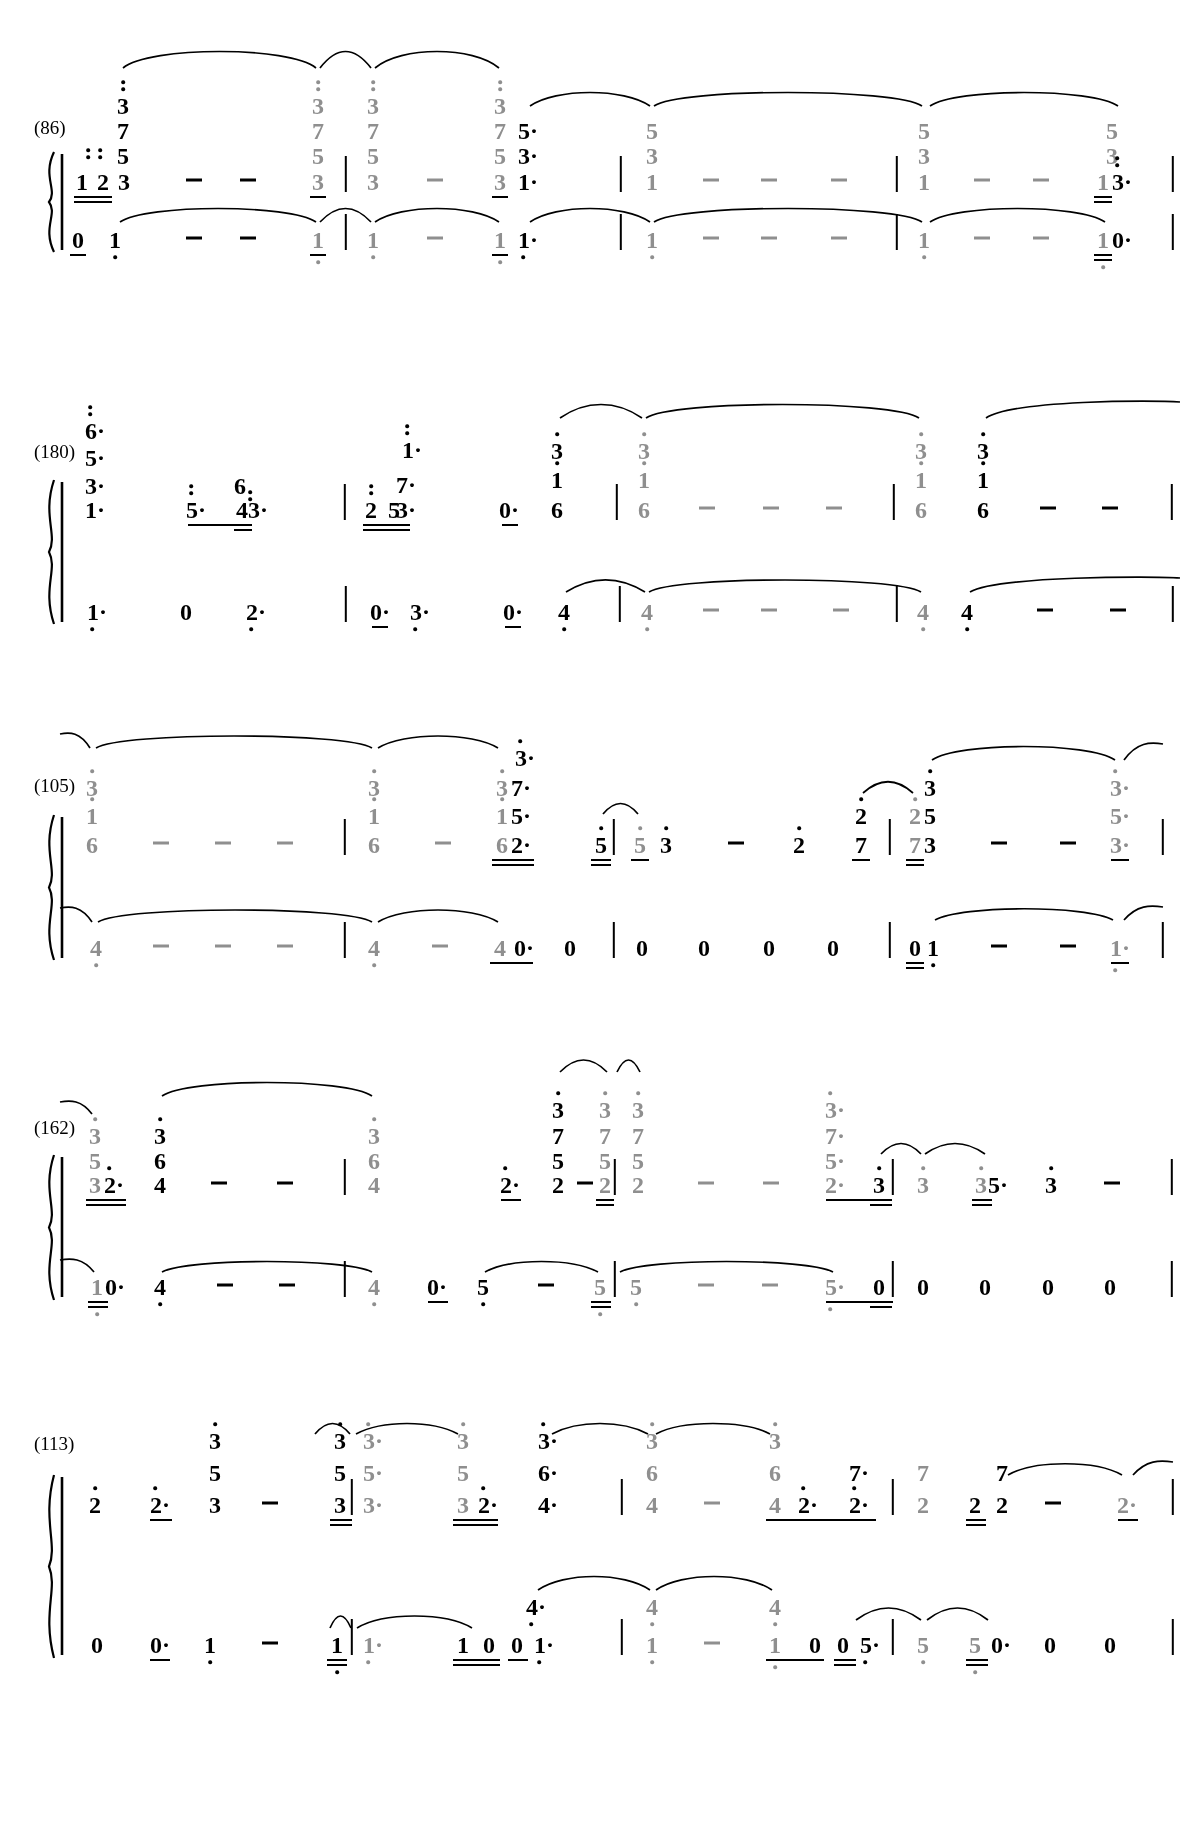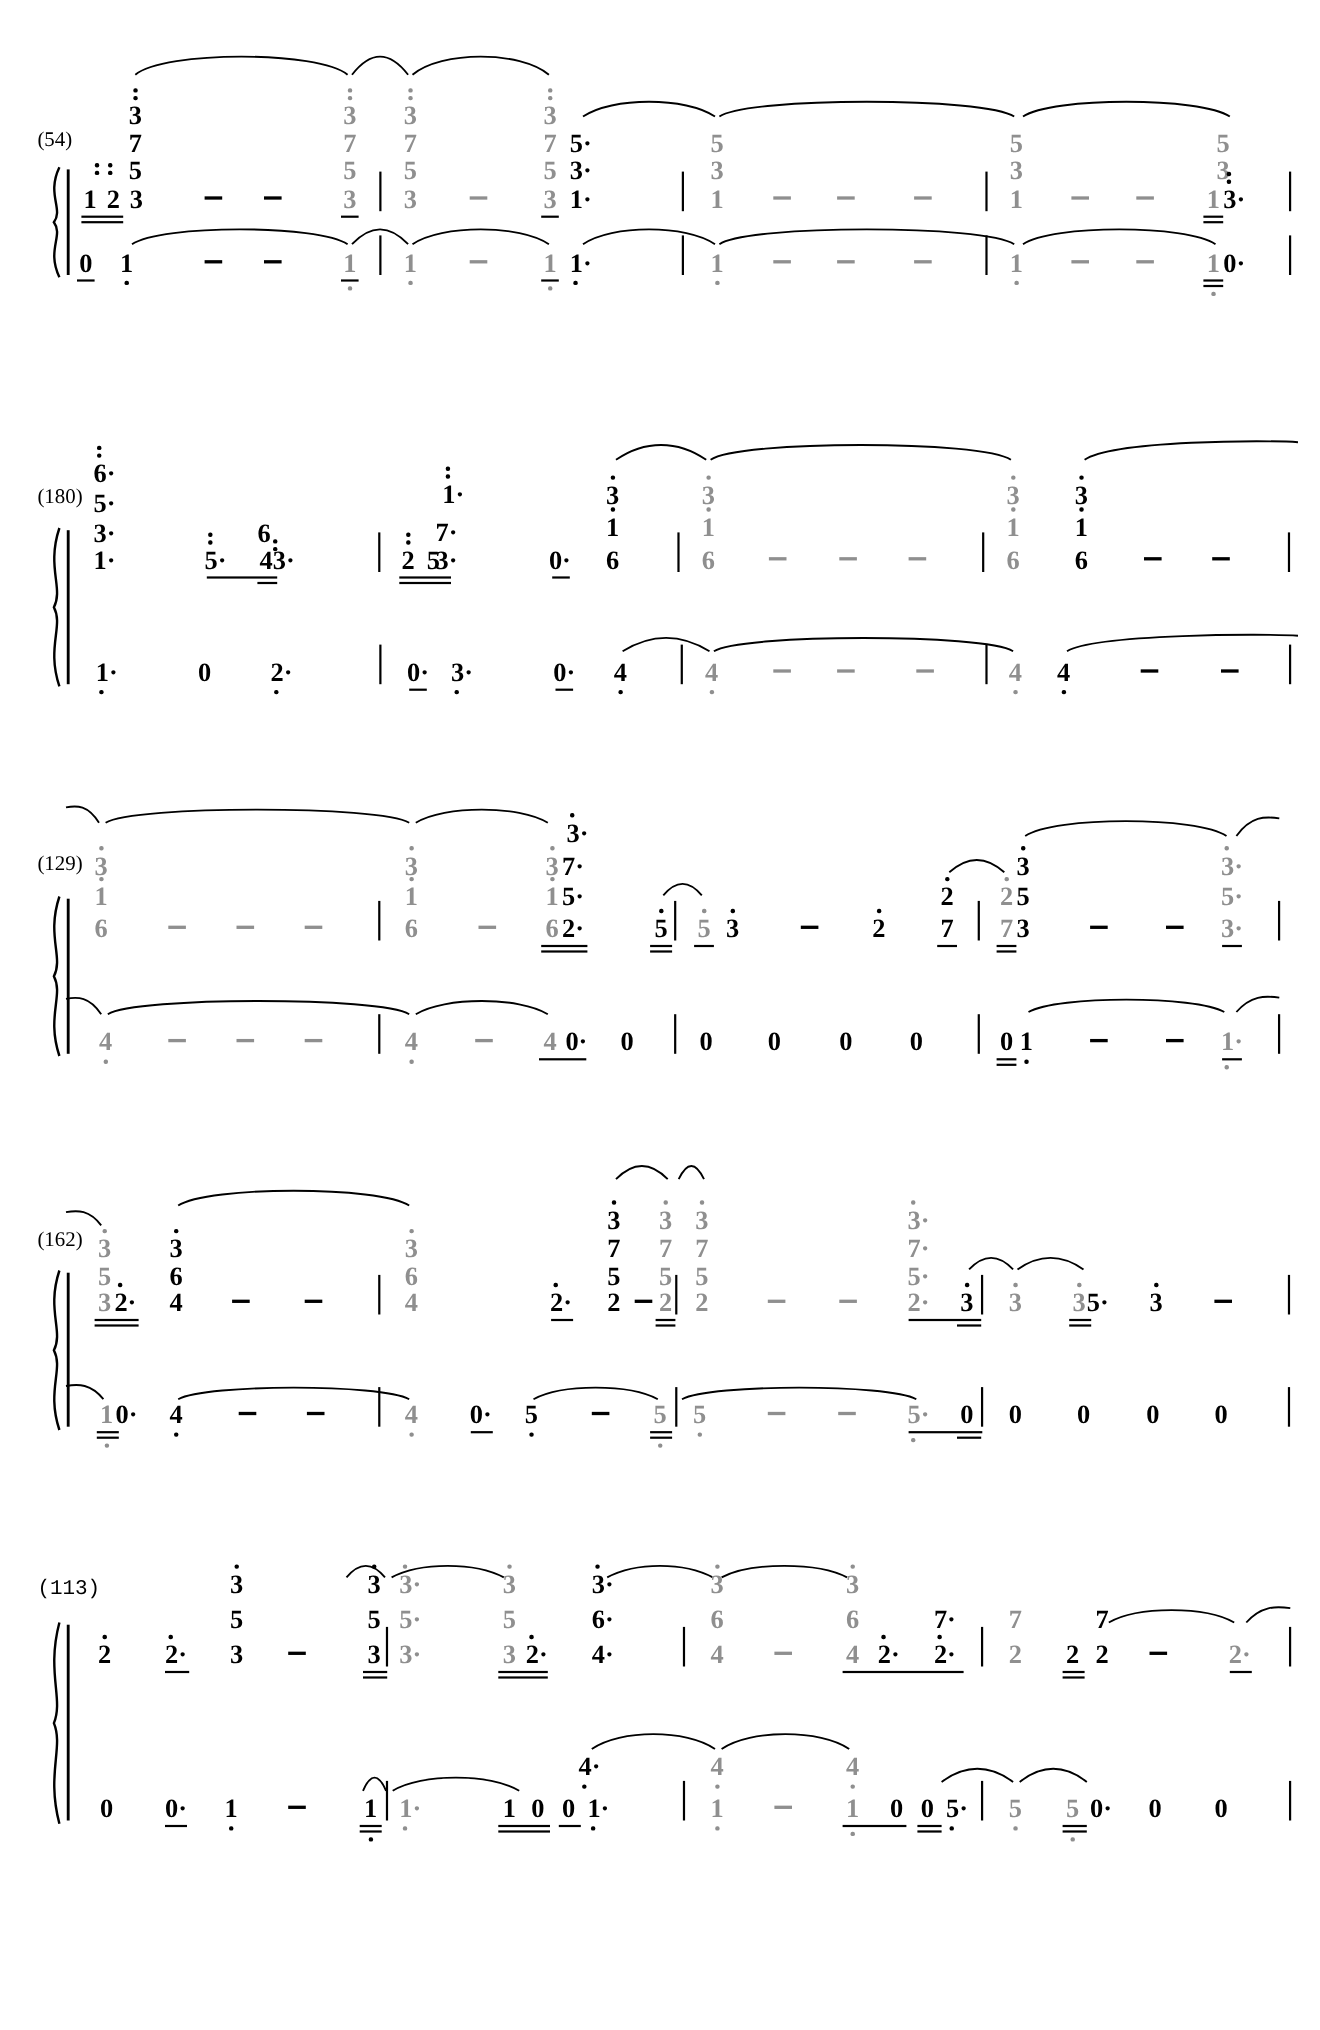--- a/index.html
+++ b/index.html
@@ -77,21 +77,21 @@
       <path d="M 1008 1475 C 1034 1460, 1096 1460, 1122 1475" fill="none" stroke="#000000" stroke-width="1.7"></path>
       <path d="M 1133 1475 C 1146.3333333333333 1460, 1159.6666666666667 1460, 1173 1462" fill="none" stroke="#000000" stroke-width="1.7"></path>
       <path d="M 330 1628 C 337 1612, 344 1612, 351 1628" fill="none" stroke="#000000" stroke-width="1.7"></path>
       <path d="M 357 1628 C 383 1612, 446 1612, 472 1628" fill="none" stroke="#000000" stroke-width="1.7"></path>
       <path d="M 538 1590 C 564 1572, 624 1572, 650 1590" fill="none" stroke="#000000" stroke-width="1.7"></path>
       <path d="M 656 1590 C 682 1572, 746 1572, 772 1590" fill="none" stroke="#000000" stroke-width="1.7"></path>
       <path d="M 856 1620 C 877.6666666666666 1604, 899.3333333333334 1604, 921 1620" fill="none" stroke="#000000" stroke-width="1.7"></path>
       <path d="M 927 1620 C 947.3333333333334 1604, 967.6666666666666 1604, 988 1620" fill="none" stroke="#000000" stroke-width="1.7"></path>
     </svg>
   <div id="glyphs">
-      <div class="mlabel" style="left: 34px; top: 128px; color: rgb(0, 0, 0);">(54)</div>
+      <div class="mlabel" style="left: 34px; top: 128px; color: rgb(0, 0, 0);">(86)</div>
       <div class="note" style="left: 82px; top: 182px; color: rgb(0, 0, 0);">1</div>
       <div class="note" style="left: 103px; top: 182px; color: rgb(0, 0, 0);">2</div>
       <div class="note" style="left: 124px; top: 182px; color: rgb(0, 0, 0);">3</div>
       <div class="note" style="left: 123px; top: 156px; color: rgb(0, 0, 0);">5</div>
       <div class="note" style="left: 123px; top: 131px; color: rgb(0, 0, 0);">7</div>
       <div class="note" style="left: 123px; top: 106px; color: rgb(0, 0, 0);">3</div>
       <div class="odot" style="left: 123px; top: 89px; background: rgb(0, 0, 0);"></div>
       <div class="odot" style="left: 123px; top: 82px; background: rgb(0, 0, 0);"></div>
       <div class="note" style="left: 318px; top: 182px; color: rgb(143, 143, 143);">3</div>
       <div class="note" style="left: 318px; top: 156px; color: rgb(143, 143, 143);">5</div>
@@ -263,21 +263,21 @@
       <div class="dash" style="left: 769px; top: 610px; width: 16px; background: rgb(143, 143, 143);"></div>
       <div class="dash" style="left: 841px; top: 610px; width: 16px; background: rgb(143, 143, 143);"></div>
       <div class="dash" style="left: 1045px; top: 610px; width: 16px; background: rgb(0, 0, 0);"></div>
       <div class="dash" style="left: 1118px; top: 610px; width: 16px; background: rgb(0, 0, 0);"></div>
       <div class="bar" style="left: 346px; top: 586px; height: 36px; background: rgb(0, 0, 0);"></div>
       <div class="bar" style="left: 620px; top: 586px; height: 36px; background: rgb(0, 0, 0);"></div>
       <div class="bar" style="left: 897px; top: 586px; height: 36px; background: rgb(0, 0, 0);"></div>
       <div class="bar" style="left: 1173px; top: 586px; height: 36px; background: rgb(0, 0, 0);"></div>
       <div class="uline" style="left: 372px; top: 626px; width: 16px; background: rgb(0, 0, 0);"></div>
       <div class="uline" style="left: 505px; top: 626px; width: 16px; background: rgb(0, 0, 0);"></div>
-      <div class="mlabel" style="left: 34px; top: 786px; color: rgb(0, 0, 0);">(129)</div>
+      <div class="mlabel" style="left: 34px; top: 786px; color: rgb(0, 0, 0);">(105)</div>
       <div class="note" style="left: 92px; top: 845px; color: rgb(143, 143, 143);">6</div>
       <div class="note" style="left: 92px; top: 816px; color: rgb(143, 143, 143);">1</div>
       <div class="odot" style="left: 92px; top: 799px; background: rgb(143, 143, 143);"></div>
       <div class="note" style="left: 92px; top: 788px; color: rgb(143, 143, 143);">3</div>
       <div class="odot" style="left: 92px; top: 771px; background: rgb(143, 143, 143);"></div>
       <div class="note" style="left: 374px; top: 845px; color: rgb(143, 143, 143);">6</div>
       <div class="note" style="left: 374px; top: 816px; color: rgb(143, 143, 143);">1</div>
       <div class="odot" style="left: 374px; top: 799px; background: rgb(143, 143, 143);"></div>
       <div class="note" style="left: 374px; top: 788px; color: rgb(143, 143, 143);">3</div>
       <div class="odot" style="left: 374px; top: 771px; background: rgb(143, 143, 143);"></div>
@@ -458,21 +458,21 @@
       <div class="bar" style="left: 615px; top: 1261px; height: 36px; background: rgb(0, 0, 0);"></div>
       <div class="bar" style="left: 893px; top: 1261px; height: 36px; background: rgb(0, 0, 0);"></div>
       <div class="bar" style="left: 1172px; top: 1261px; height: 36px; background: rgb(0, 0, 0);"></div>
       <div class="uline" style="left: 88px; top: 1301px; width: 20px; background: rgb(0, 0, 0);"></div>
       <div class="uline" style="left: 88px; top: 1306px; width: 20px; background: rgb(0, 0, 0);"></div>
       <div class="uline" style="left: 428px; top: 1301px; width: 20px; background: rgb(0, 0, 0);"></div>
       <div class="uline" style="left: 591px; top: 1301px; width: 20px; background: rgb(0, 0, 0);"></div>
       <div class="uline" style="left: 591px; top: 1306px; width: 20px; background: rgb(0, 0, 0);"></div>
       <div class="uline" style="left: 826px; top: 1301px; width: 67px; background: rgb(0, 0, 0);"></div>
       <div class="uline" style="left: 870px; top: 1306px; width: 22px; background: rgb(0, 0, 0);"></div>
-      <div class="mlabel" style="left: 34px; top: 1444px; color: rgb(0, 0, 0); font-family: Liberation Mono, monospace;">(113)</div>
+      <div class="mlabel" style="left: 34px; top: 1444px; color: rgb(0, 0, 0);">(113)</div>
       <div class="note" style="left: 95px; top: 1505px; color: rgb(0, 0, 0);">2</div>
       <div class="odot" style="left: 95px; top: 1488px; background: rgb(0, 0, 0);"></div>
       <div class="note" style="left: 160px; top: 1505px; color: rgb(0, 0, 0);">2·</div>
       <div class="odot" style="left: 155px; top: 1488px; background: rgb(0, 0, 0);"></div>
       <div class="note" style="left: 215px; top: 1505px; color: rgb(0, 0, 0);">3</div>
       <div class="note" style="left: 215px; top: 1473px; color: rgb(0, 0, 0);">5</div>
       <div class="note" style="left: 215px; top: 1441px; color: rgb(0, 0, 0);">3</div>
       <div class="odot" style="left: 215px; top: 1424px; background: rgb(0, 0, 0);"></div>
       <div class="note" style="left: 340px; top: 1505px; color: rgb(0, 0, 0);">3</div>
       <div class="note" style="left: 340px; top: 1473px; color: rgb(0, 0, 0);">5</div>

